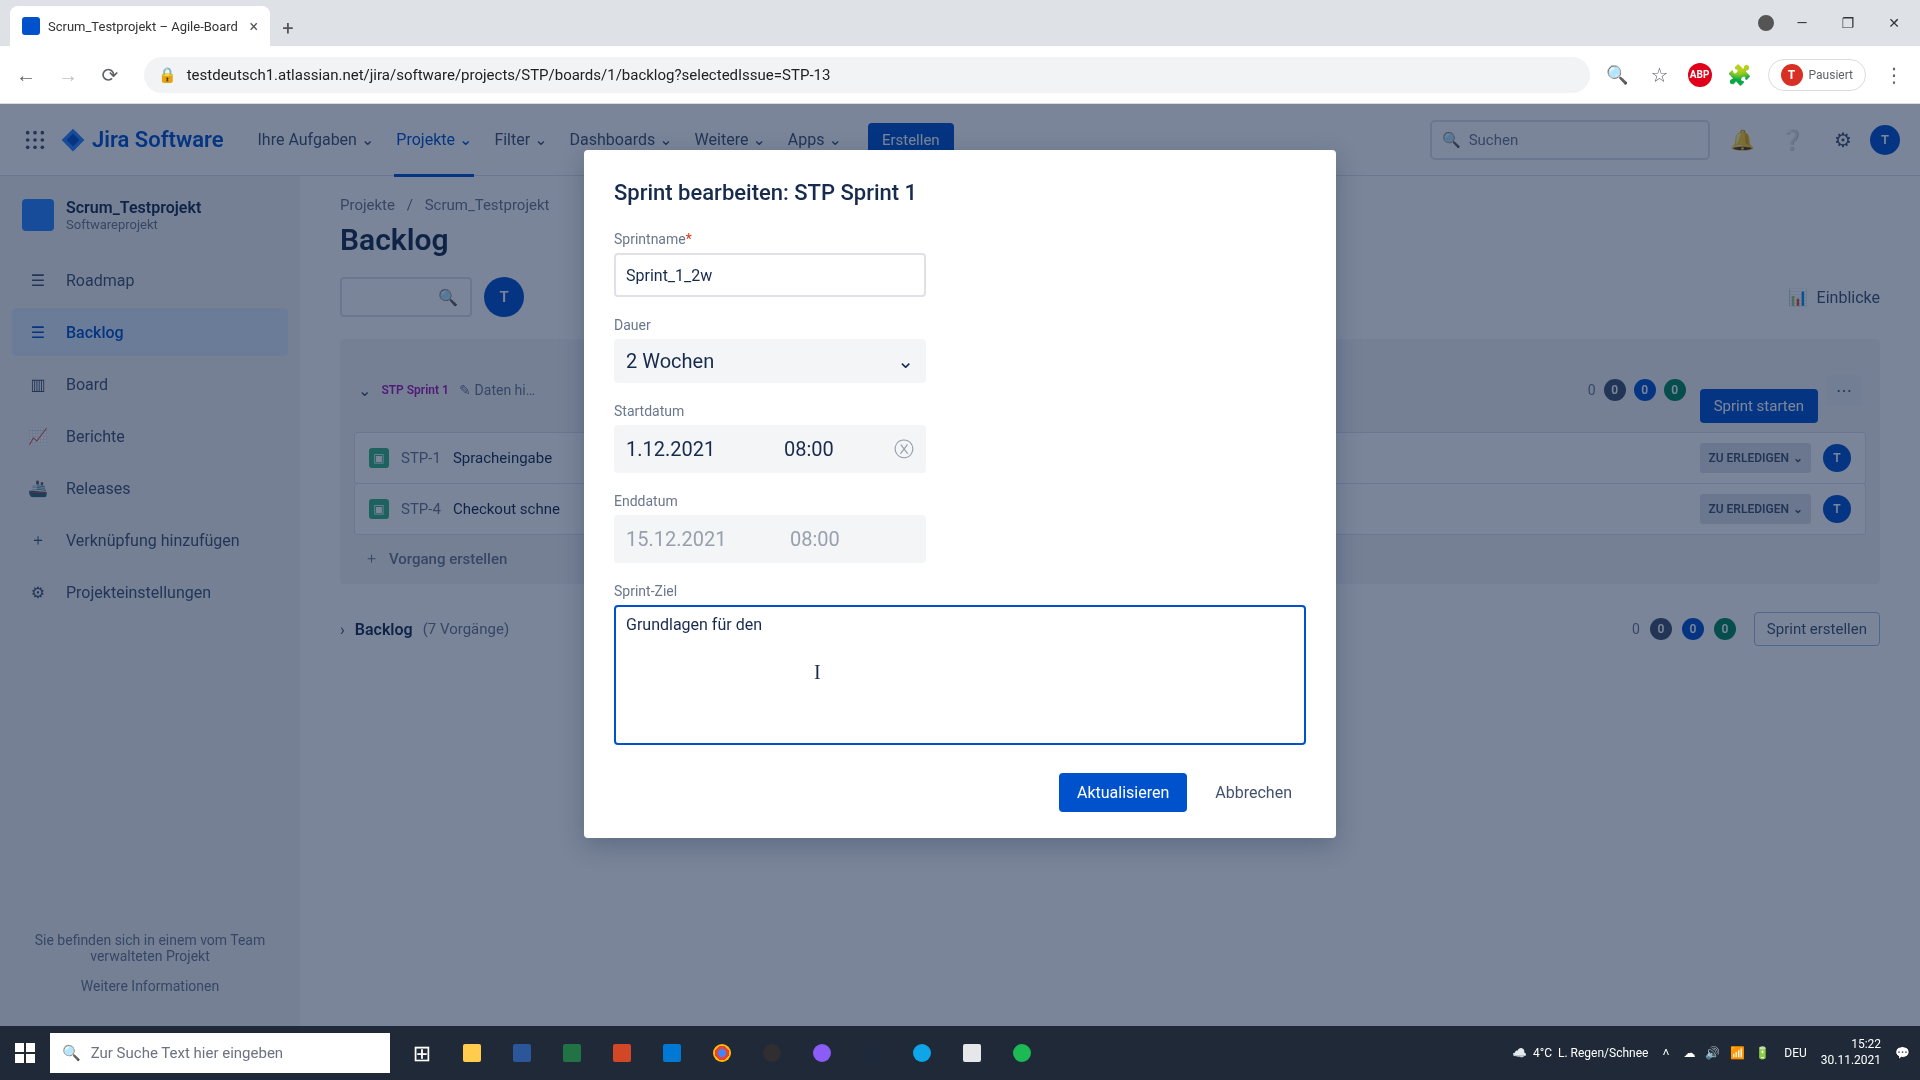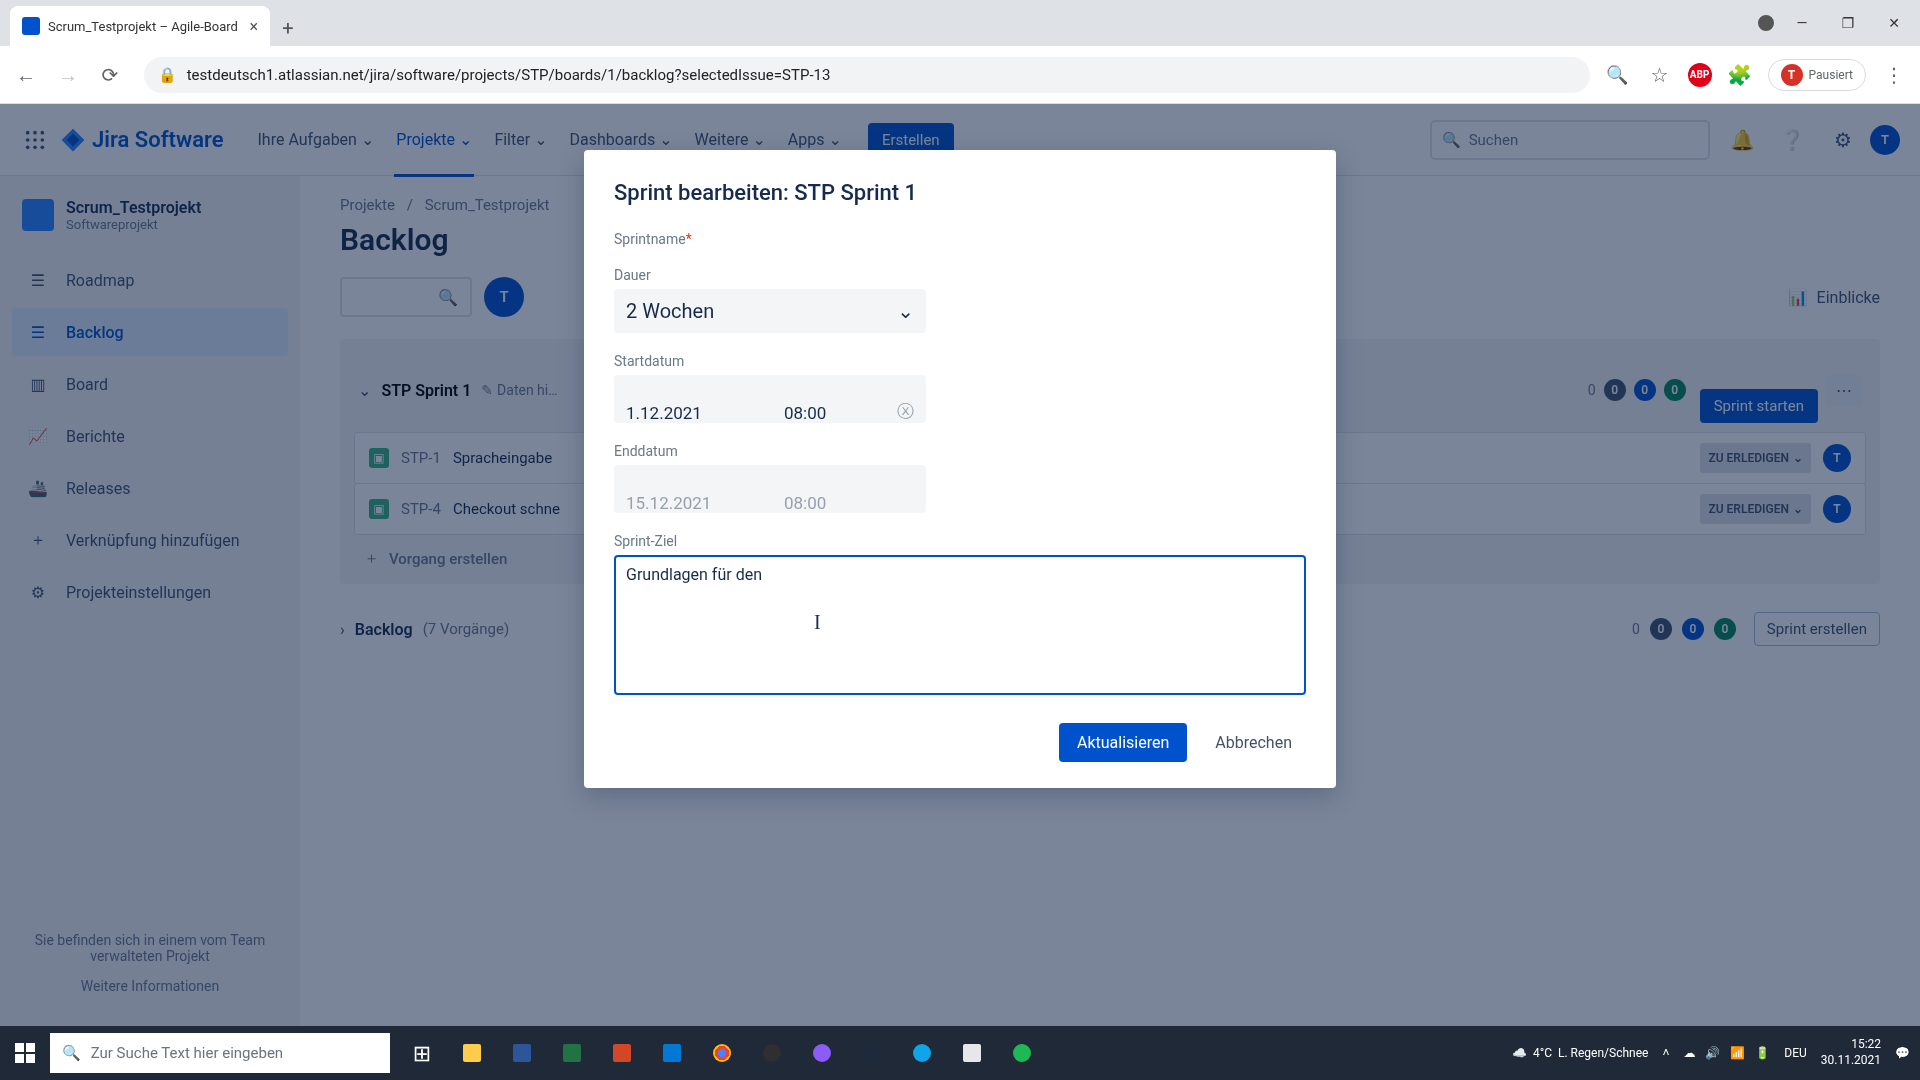--- a/index.html
+++ b/index.html
@@ -65,21 +65,21 @@
 .breadcrumb { color: #6b778c; font-size: 15px; }
 .breadcrumb .sep { margin: 0 8px; }
 .page-title { font-size: 30px; font-weight: 600; color: #172b4d; margin: 8px 0 20px; }
 .toolbar { display: flex; align-items: center; gap: 12px; margin-bottom: 22px; }
 .search-mini { width: 132px; height: 40px; border: 2px solid #dfe1e6; border-radius: 4px; display: flex; align-items: center; justify-content: flex-end; padding-right: 12px; color: #6b778c; }
 .tb-spacer { flex: 1; }
 .einblicke { display: flex; align-items: center; gap: 8px; color: #42526e; font-size: 16px; }
 
 .sprint-block { background: #f4f5f7; border-radius: 4px; padding: 12px 14px; margin-bottom: 28px; }
 .sprint-head { display: flex; align-items: center; gap: 10px; padding: 6px 4px 10px; }
-.sprint-name { font-size: 16px; font-weight: 600; color: #000000; }
+.sprint-name { font-size: 12px; font-weight: 600; color: #a21caf; }
 .sprint-meta { color: #6b778c; font-size: 14px; display: flex; align-items: center; gap: 4px; }
 .chev { color: #42526e; }
 .sprint-actions { margin-left: auto; display: flex; align-items: center; gap: 8px; }
 .count-0 { color: #6b778c; font-size: 14px; }
 .badge { min-width: 22px; height: 22px; border-radius: 11px; display: flex; align-items: center; justify-content: center; font-size: 12px; color: #fff; font-weight: 600; }
 .badge.todo { background: #42526e; }
 .badge.prog { background: #0052cc; }
 .badge.done { background: #00875a; }
 .sprint-start-btn { background: #0052cc; color: #fff; padding: 8px 14px; border-radius: 4px; font-size: 15px; margin-left: 6px; margin-top: 32px; }
 .more-icon { color: #42526e; padding: 6px 10px; background: #eef0f2; border-radius: 3px; }
@@ -101,21 +101,21 @@
 
 .modal-overlay { position: absolute; inset: 0; background: rgba(9,30,66,0.54); display: flex; align-items: flex-start; justify-content: center; }
 .modal { background: #fff; width: 752px; margin-top: 46px; border-radius: 4px; padding: 30px 30px 26px; box-shadow: 0 8px 24px rgba(9,30,66,0.25); }
 .modal-title { font-size: 22px; font-weight: 500; color: #172b4d; margin-bottom: 26px; }
 .field { margin-bottom: 20px; }
 .field-label { font-size: 14px; color: #6b778c; margin-bottom: 6px; display: block; }
 .req { color: #de350b; }
 .text-input { width: 312px; height: 44px; border: 2px solid #dfe1e6; border-radius: 4px; padding: 0 10px; font-size: 16px; color: #172b4d; background: #f4f5f7; }
 .text-input.focus { background: #fff; }
 .select-input { width: 312px; height: 44px; background: #f4f5f7; border-radius: 4px; display: flex; align-items: center; justify-content: space-between; padding: 0 12px; font-size: 20px; color: #172b4d; }
-.date-row { display: flex; align-items: flex-end; gap: 8px; width: 312px; height: 48px; background: #f4f5f7; border-radius: 4px; padding: 0 12px; font-size: 17px; color: #172b4d; }
+.date-row { display: flex; align-items: center; gap: 14px; width: 312px; height: 48px; background: #f4f5f7; border-radius: 4px; padding: 0 12px; font-size: 20px; color: #172b4d; }
 .date-row.disabled { color: #97a0af; }
 .date-row .date { width: 150px; }
 .date-row .time { width: 100px; }
 .date-row .clear { margin-left: auto; color: #97a0af; }
 .textarea { width: 100%; height: 140px; border: 2px solid #0052cc; border-radius: 4px; padding: 8px 10px; font-size: 16px; color: #172b4d; resize: none; outline: none; }
 .modal-actions { display: flex; justify-content: flex-end; gap: 14px; margin-top: 24px; }
 .btn-primary { background: #0052cc; color: #fff; padding: 10px 18px; border-radius: 4px; font-size: 16px; border: none; }
 .btn-link { background: transparent; color: #42526e; padding: 10px 14px; font-size: 16px; border: none; }
 .ibeam { position: absolute; left: 200px; top: 78px; font-family: serif; color: #172b4d; font-size: 20px; }
 
@@ -411,20 +411,21 @@
       </div>
     </div>
   </div>
 
   <div class="modal-overlay">
     <div class="modal">
       <div class="modal-title">Sprint bearbeiten: STP Sprint 1</div>
 
       <div class="field">
         <label class="field-label"><span>Sprintname</span><span class="req">*</span></label>
+        <input class="text-input focus" value="Sprint_1_2w" style="">
       </div>
 
       <div class="field">
         <label class="field-label">Dauer</label>
         <div class="select-input">
           <span>2 Wochen</span>
           <span>⌄</span>
         </div>
       </div>
 

